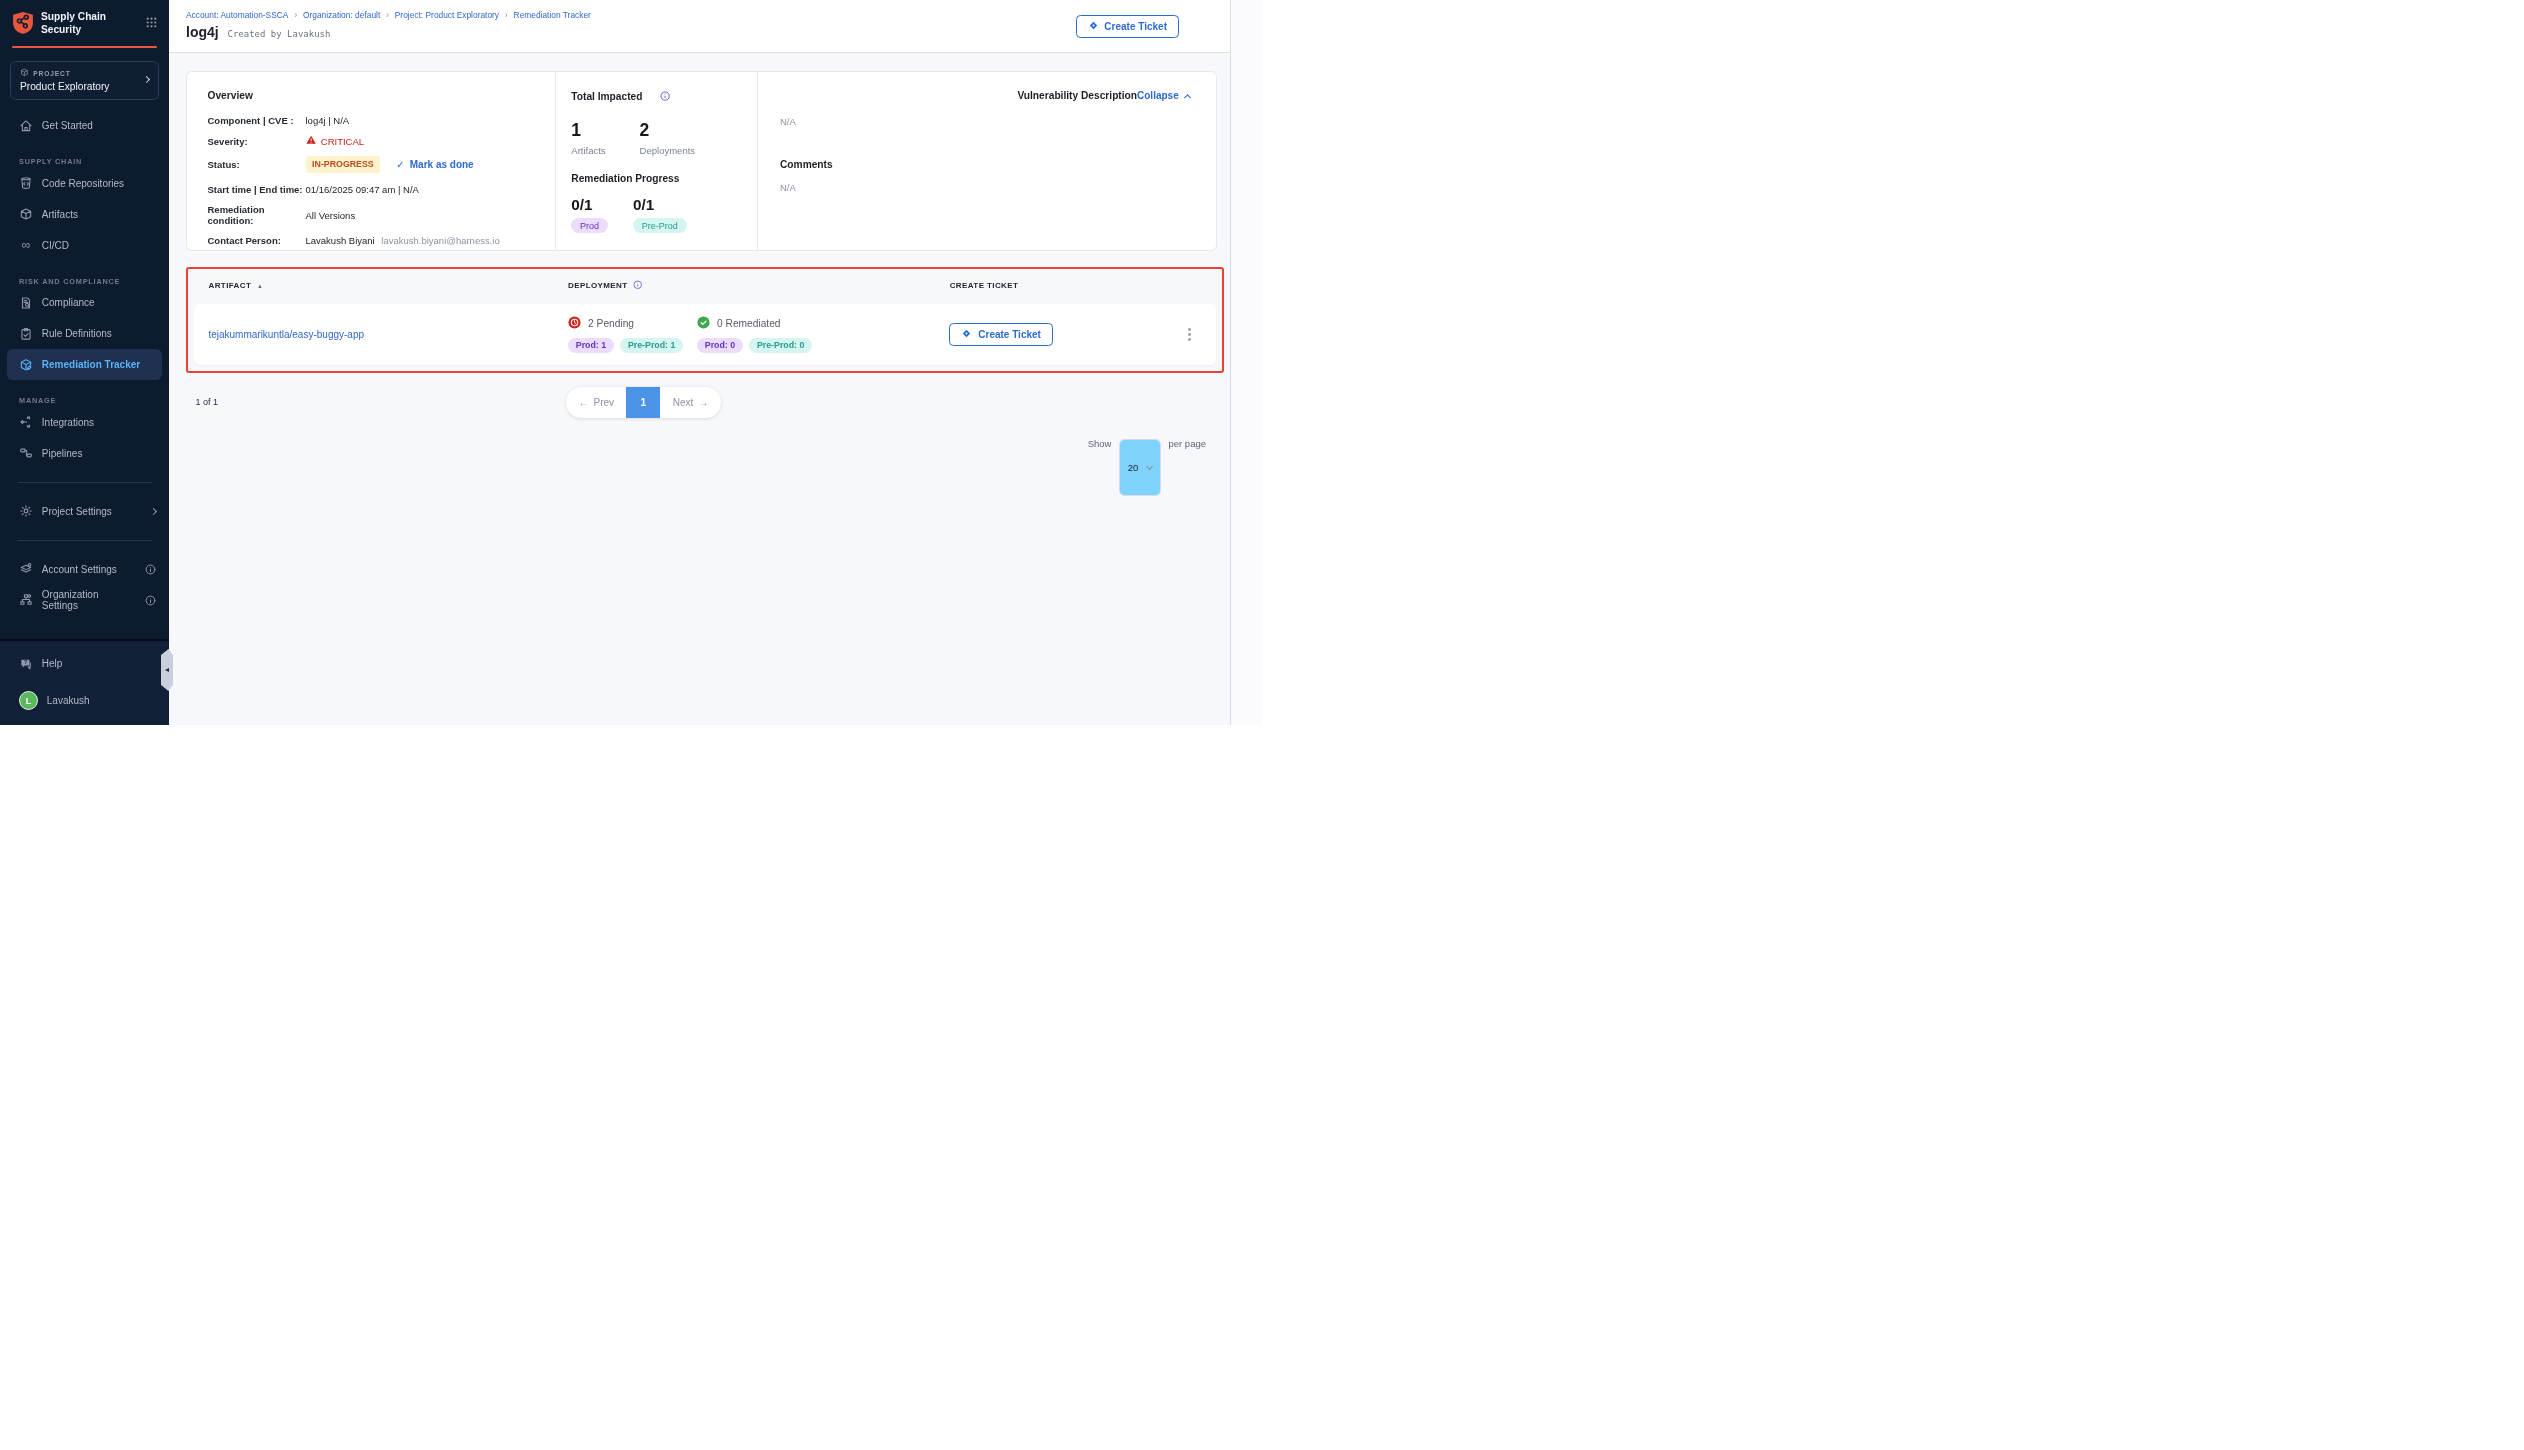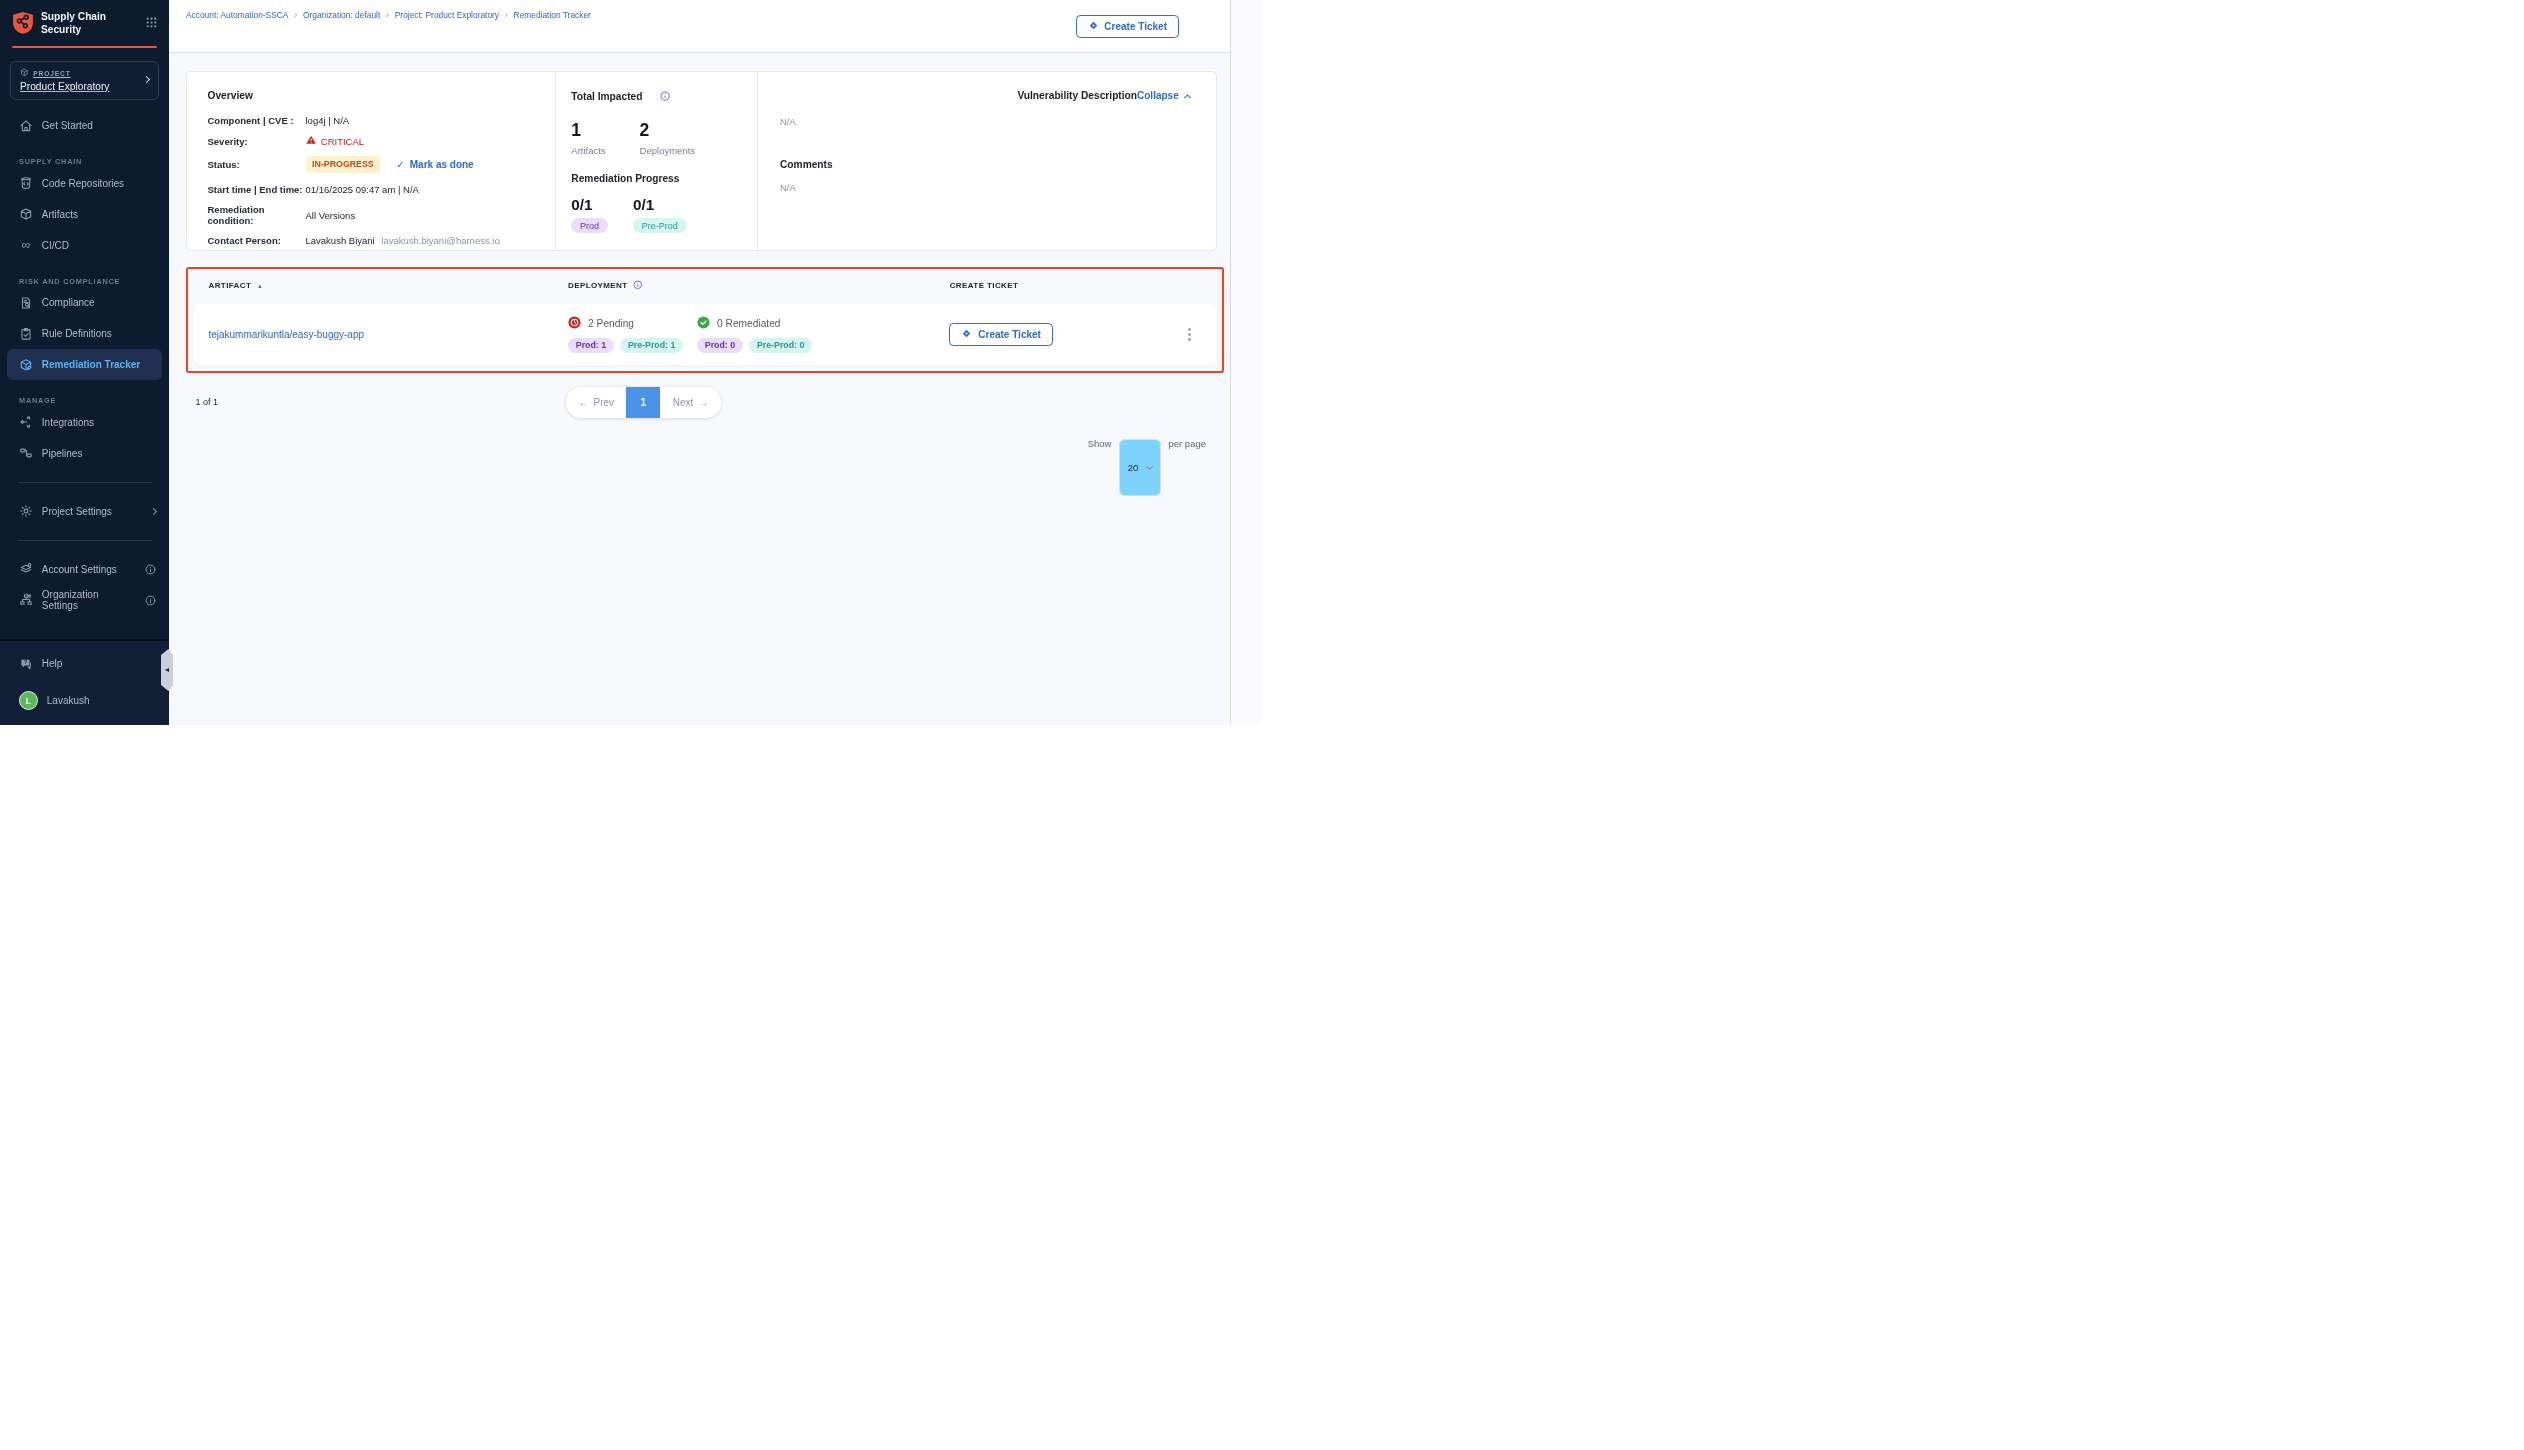--- a/index.html
+++ b/index.html
@@ -15,21 +15,21 @@
   html,body{width:1262px;height:725px;overflow:hidden;}
   body{font-family:"Liberation Sans","DejaVu Sans",sans-serif;background:#fff;color:#22262e;}
   .app{display:flex;width:1262px;height:725px;position:relative;}
 
   
   .sidebar{width:169px;flex:none;background:var(--sidebar-bg);display:flex;flex-direction:column;position:relative;color:#b3bac9;}
   .brand{display:flex;align-items:center;gap:7.3px;padding:11px 11.7px 8.8px 11.7px;}
   .brand-title{font-size:10.2px;font-weight:bold;color:#f2f5fa;line-height:1.25;}
   .grid-icon{margin-left:auto;cursor:pointer;}
   .brand-rule{height:2.2px;background:var(--brand-orange);margin:0.7px 11.7px 0 11.7px;border-radius:1.5px;}
-  .project-card{margin:12.4px 10.2px 0 10.2px;border:0.7px solid #2e3d59;border-radius:5.8px;padding:6.6px 8.8px 7.3px 8.8px;display:flex;align-items:center;cursor:pointer;background:#0f1e33;text-decoration:underline;}
+  .project-card{margin:12.4px 10.2px 0 10.2px;border:0.7px solid #2e3d59;border-radius:5.8px;padding:6.6px 8.8px 7.3px 8.8px;display:flex;align-items:center;cursor:pointer;background:#0f1e33;}
   .project-meta{flex:1;min-width:0;}
   .project-label{display:flex;align-items:center;gap:4.4px;font-size:6.6px;letter-spacing:0.9px;font-weight:bold;color:#97a0b4;}
   .project-name{margin-top:2.9px;font-size:10.2px;color:#eef1f6;white-space:nowrap;}
   .nav{display:flex;flex-direction:column;}
   .nav-item{display:flex;align-items:center;gap:8.8px;height:31px;padding:0 13px 0 19px;font-size:10px;color:#b3bac9;cursor:pointer;}
   .nav-item .icon{width:14px;height:14px;flex:none;display:flex;align-items:center;justify-content:center;color:#8e97ab;}
   .nav-item.active{margin:0 7.3px;padding:0 5.8px 0 11.7px;height:31px;border-radius:5.8px;background:var(--active-nav-bg);color:var(--active-nav-text);font-weight:bold;}
   .nav-item.active .icon{color:var(--active-nav-text);}
   .nav-item.active svg *{stroke:var(--active-nav-text);}
   .section-label{margin:16px 0 1.5px 19px;font-size:7.3px;font-weight:bold;letter-spacing:0.8px;color:#6f7990;}
@@ -357,20 +357,24 @@
 
     <header class="topbar">
       <div class="breadcrumbs">
         <a>Account: Automation-SSCA</a>
         <span class="crumb-sep">›</span>
         <a>Organization: default</a>
         <span class="crumb-sep">›</span>
         <a>Project: Product Exploratory</a>
         <span class="crumb-sep">›</span>
         <a>Remediation Tracker</a>
+      </div>
+      <div class="title-row">
+        <span class="page-title">log4j</span>
+        <span class="page-subtitle">Created by Lavakush</span>
       </div>
       <button class="btn-outline">
         <span>
           <svg width="11" height="11" viewBox="0 0 16 16">
               <rect x="4.2" y="4.2" width="7.6" height="7.6" fill="#2e6bd0" transform="rotate(45 8 8)"></rect>
               <rect x="6.8" y="6.8" width="2.4" height="2.4" fill="#fff" transform="rotate(45 8 8)"></rect>
             </svg>
         </span>
         <span>Create Ticket</span>
       </button>

